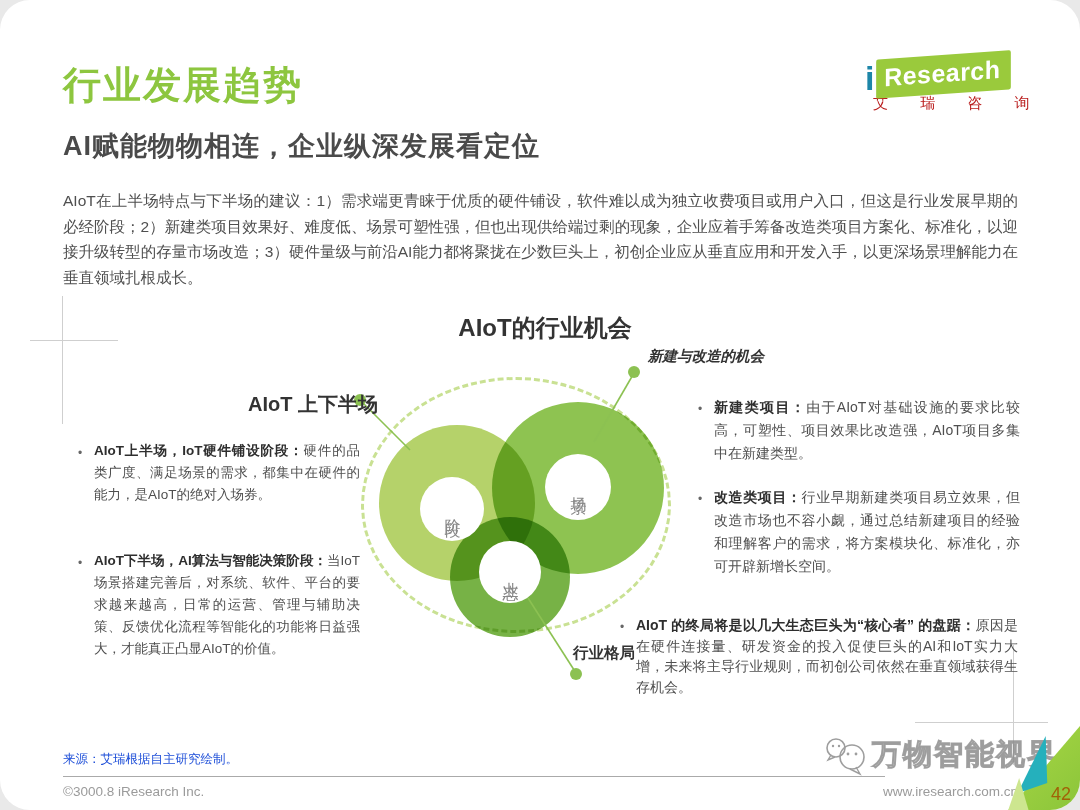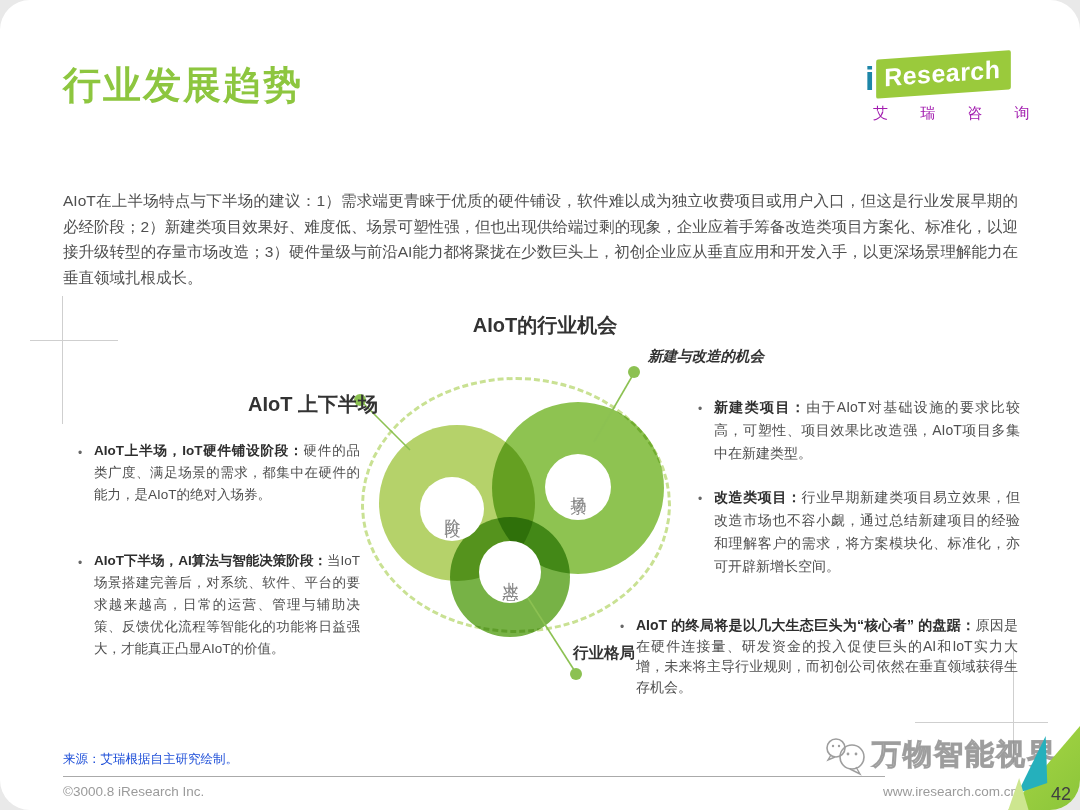--- a/index.html
+++ b/index.html
@@ -20,32 +20,32 @@
   }
   .logo { position:absolute; left:865px; top:55px; width:160px; }
   .logo-row { display:flex; align-items:flex-end; }
   .logo-i { color:#1d86a8; font-size:34px; font-weight:bold; margin-right:2px; line-height:0.9; }
   .logo-flag {
     background:#9aca3c; color:#fff; font-size:25px; font-weight:bold;
     padding:4px 10px 6px 8px; transform:rotate(-4deg) skewX(-4deg);
     border-radius:2px; letter-spacing:0.5px;
   }
   .logo-cn {
-    margin-top:10px; text-align:center; color:#a21caf; font-size:15px;
+    text-align:center; color:#b91c1c; font-size:15px;
     letter-spacing:14px; padding-left:8px; white-space:nowrap;
   }
   
   .intro {
     position:absolute; left:63px; top:188px; width:955px;
     font-size:15.5px; line-height:25.5px; color:#4f4f4f; text-align:justify;
   }
   
   .chart-title {
     position:absolute; left:380px; top:312px; width:330px; text-align:center;
-    font-size:20px; font-weight:bold; color:#333;
+    font-size:24px; font-weight:bold; color:#333;
   }
   .venn-dashed {
     position:absolute; left:361px; top:377px; width:310px; height:256px;
     border:3px dashed #c9e193; border-radius:50%;
   }
   .vcircle { position:absolute; border-radius:50%; mix-blend-mode:multiply; }
   .vc1 { left:379px; top:425px; width:156px; height:156px; background:#b5d26a; }
   .vc2 { left:492px; top:402px; width:172px; height:172px; background:#8ec351; }
   .vc3 { left:450px; top:517px; width:120px; height:120px; background:#77b246; }
   .vlabel {
@@ -93,21 +93,21 @@
   }
   .corner .tri-teal {
     position:absolute; inset:0; background:#25b0bc;
     clip-path:polygon(56% 12%, 20% 80%, 58% 68%);
   }
   .corner .tri-light {
     position:absolute; inset:0; background:#cde68f;
     clip-path:polygon(8% 100%, 22% 62%, 34% 100%);
   }
   .page-number {
-    position:absolute; right:9px; bottom:5px; color:#404040; font-size:18px;
+    position:absolute; right:9px; bottom:5px; color:#a16207; font-size:18px;
   }
 </style>
 </head>
 <body>
 
 <div id="page">
 
   <div class="mark" style="left:30px; top:340px; width:88px; height:1px;"></div>
   <div class="mark" style="left:62px; top:296px; width:1px; height:128px;"></div>
   <div class="mark" style="left:915px; top:722px; width:133px; height:1px;"></div>
@@ -116,20 +116,21 @@
   <div class="page-title">行业发展趋势</div>
 
   <div class="logo">
     <div class="logo-row">
       <span class="logo-i">i</span>
       <span class="logo-flag">Research</span>
     </div>
     <div class="logo-cn">艾 瑞 咨 询</div>
   </div>
 
+  <div class="subtitle">AI赋能物物相连，企业纵深发展看定位</div>
 
   <div class="intro">AIoT在上半场特点与下半场的建议：1）需求端更青睐于优质的硬件铺设，软件难以成为独立收费项目或用户入口，但这是行业发展早期的必经阶段；2）新建类项目效果好、难度低、场景可塑性强，但也出现供给端过剩的现象，企业应着手筹备改造类项目方案化、标准化，以迎接升级转型的存量市场改造；3）硬件量级与前沿AI能力都将聚拢在少数巨头上，初创企业应从垂直应用和开发入手，以更深场景理解能力在垂直领域扎根成长。</div>
 
   <div class="chart-title">AIoT的行业机会</div>
 
   <div class="venn-dashed"></div>
 
   <div class="vcircle vc1"></div>
   <div class="vcircle vc2"></div>
   <div class="vcircle vc3"></div>

